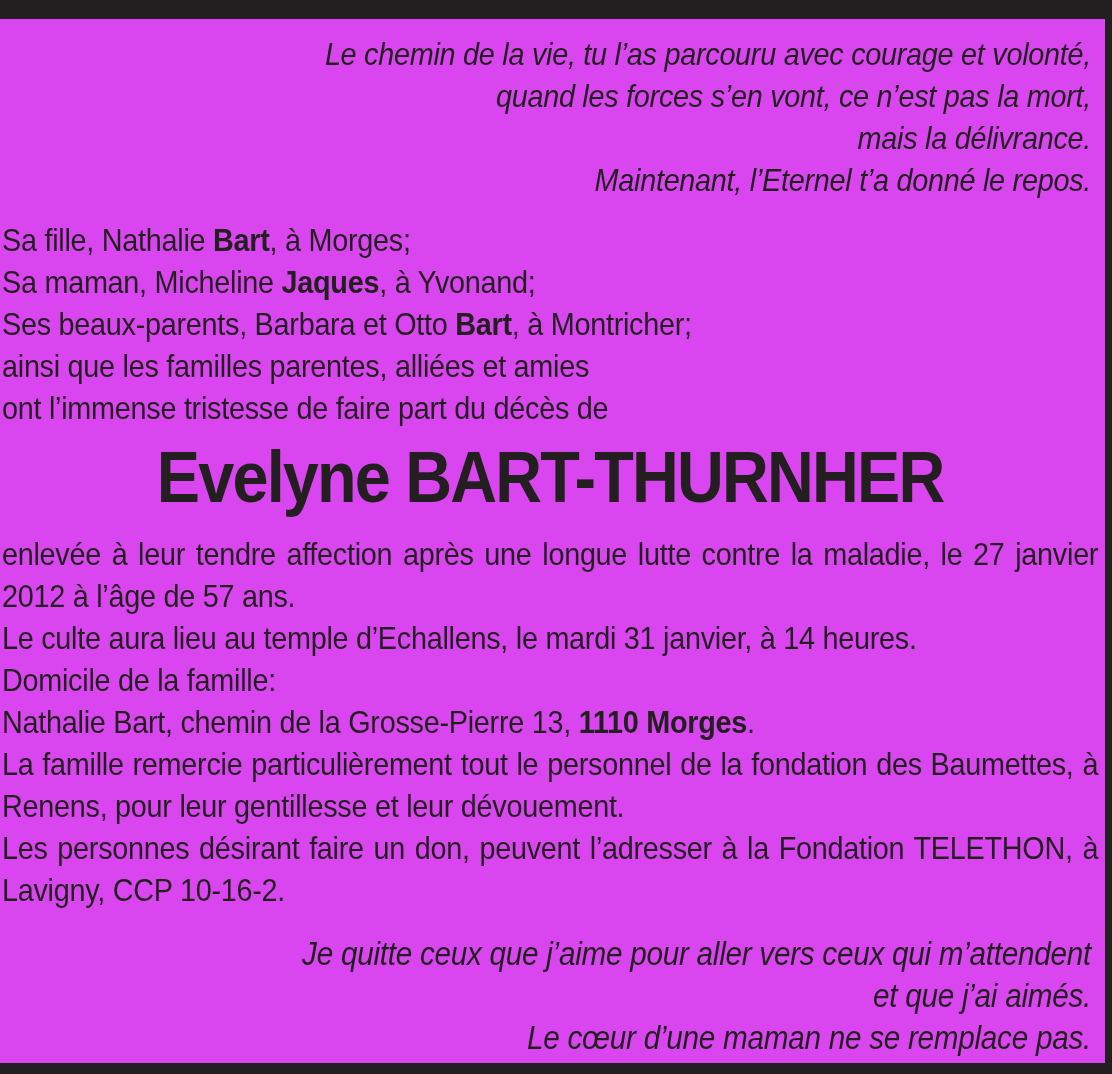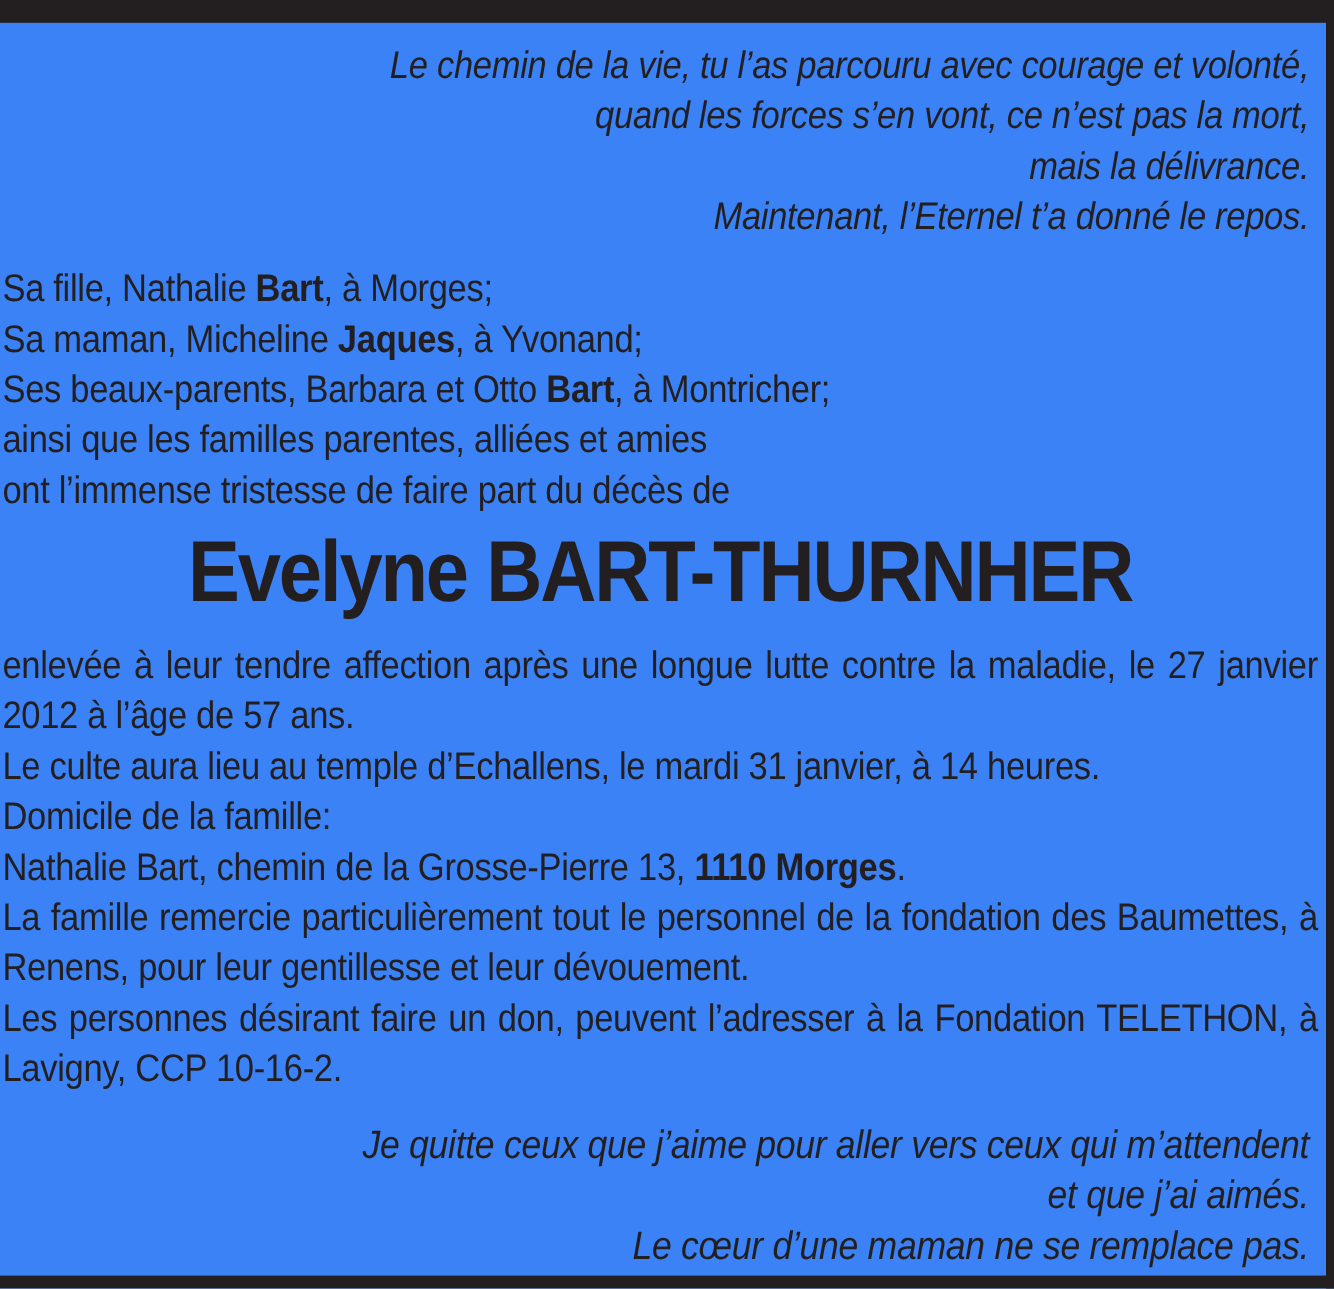--- a/index.html
+++ b/index.html
@@ -1,20 +1,20 @@
 <!DOCTYPE html>
 <html><head>
 <meta charset="utf-8">
 <style>
   html, body { margin: 0; padding: 0; background: #ffffff; }
   .sheet {
     position: relative;
     width: 1112px;
     height: 1074px;
-    background: #3b82f6;
+    background: #d946ef;
     overflow: hidden;
     font-family: "Liberation Sans", sans-serif;
     color: #231f20;
   }
   .bar { position: absolute; background: #231f20; }
   .bar.top    { top: 0; left: 0; right: 0; height: 19px; }
   .bar.bottom { bottom: 0; left: 0; right: 0; height: 11px; }
   .bar.right  { top: 0; right: 0; bottom: 0; width: 7px; }
 
   

